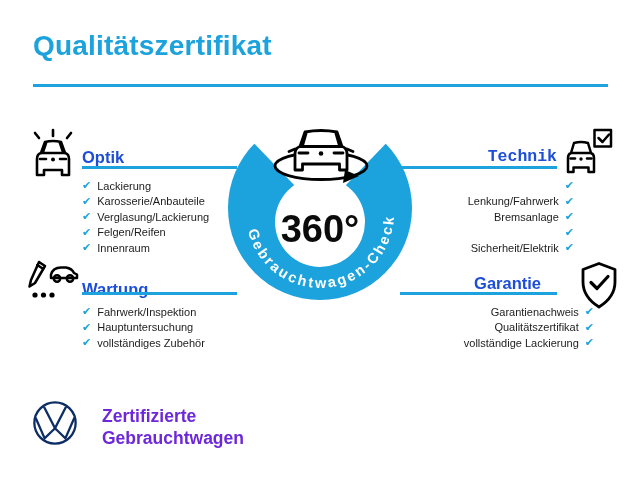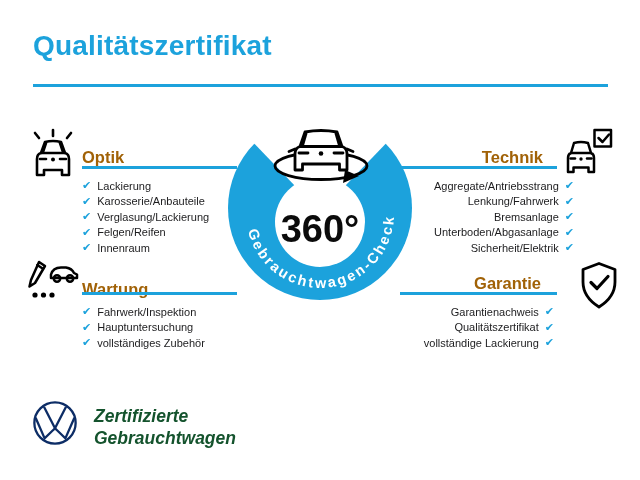--- a/index.html
+++ b/index.html
@@ -5,50 +5,50 @@
   html,body{margin:0;padding:0;}
   body{
     width:640px;height:480px;position:relative;background:#ffffff;
     font-family:"Liberation Sans", sans-serif;overflow:hidden;
   }
   .abs{position:absolute;}
   
   .title{left:33px;top:30px;font-size:28px;font-weight:bold;color:#1ca2dc;letter-spacing:.2px;}
   .title-rule{left:33px;top:84px;width:575px;height:3px;background:#1ca2dc;}
   
-  .sec-h{font-size:16.5px;font-weight:bold;color:#a16207;line-height:18px;}
+  .sec-h{font-size:16.5px;font-weight:bold;color:#1d4ed8;line-height:18px;}
   .sec-u{height:2.5px;background:#1ca2dc;}
   .h-optik{left:82px;top:148px;}
   .u-optik{left:82px;top:166px;width:155px;}
-  .h-technik{left:386px;top:148px;width:157px;text-align:right;}
+  .h-technik{left:400px;top:148px;width:157px;text-align:right;font-family:Liberation Mono, monospace;}
   .u-technik{left:400px;top:166px;width:157px;}
   .h-wartung{left:82px;top:280px;}
   .u-wartung{left:82px;top:292px;width:155px;}
   .h-garantie{left:384px;top:274px;width:157px;text-align:right;}
   .u-garantie{left:400px;top:292px;width:157px;}
   
   .list{display:flex;flex-direction:column;}
   .l-optik{left:82px;top:178px;width:180px;}
   .l-technik{left:386px;top:178px;width:188px;}
   .l-wartung{left:82px;top:304px;width:180px;}
-  .l-garantie{left:366px;top:304px;width:188px;justify-content:center;}
+  .l-garantie{left:406px;top:304px;width:188px;justify-content:center;}
   .row{display:flex;align-items:center;height:15.5px;font-size:11px;color:#1c1c1e;white-space:nowrap;}
   .row.r{justify-content:flex-end;}
   .ck{color:#1ca2dc;font-size:11px;line-height:11px;}
   .row .ck{margin-right:6px;}
   .row.r .ck{margin-left:6px;margin-right:0;}
   
   .icon svg{display:block;}
   .ic-optik{left:26px;top:128px;}
   .ic-technik{left:562px;top:126px;}
   .ic-wartung{left:26px;top:259px;}
   .ic-garantie{left:579px;top:261px;}
   
   .vw-logo{left:31px;top:399px;}
-  .footer-text{left:94px;top:406px;font-size:17.5px;font-weight:bold;color:#14532d;line-height:21.5px;font-style:italic;}
+  .footer-text{left:102px;top:406px;font-size:17.5px;font-weight:bold;color:#6d28d9;line-height:21.5px;}
 </style>
 </head>
 <body>
 
 <div class="abs title">Qualitätszertifikat</div>
 <div class="abs title-rule"></div>
 
 <div class="abs icon ic-optik">
   <svg width="54" height="54" viewBox="0 0 54 54" fill="none" stroke="#000" stroke-width="2.6" stroke-linejoin="round" stroke-linecap="round">
     <path d="M13 10 L9 5"></path>
@@ -123,33 +123,31 @@
       <span>Felgen/Reifen</span>
     </div>
   <div class="row">
       <span class="ck">✔</span>
       <span>Innenraum</span>
     </div>
 </div>
 
 <div class="abs list l-technik">
   <div class="row r">
-      <span>Aggregate/Antriebsstrang</span>
       <span class="ck">✔</span>
     </div>
   <div class="row r">
       <span>Lenkung/Fahrwerk</span>
       <span class="ck">✔</span>
     </div>
   <div class="row r">
       <span>Bremsanlage</span>
       <span class="ck">✔</span>
     </div>
   <div class="row r">
-      <span>Unterboden/Abgasanlage</span>
       <span class="ck">✔</span>
     </div>
   <div class="row r">
       <span>Sicherheit/Elektrik</span>
       <span class="ck">✔</span>
     </div>
 </div>
 
 <div class="abs list l-wartung">
   <div class="row">

